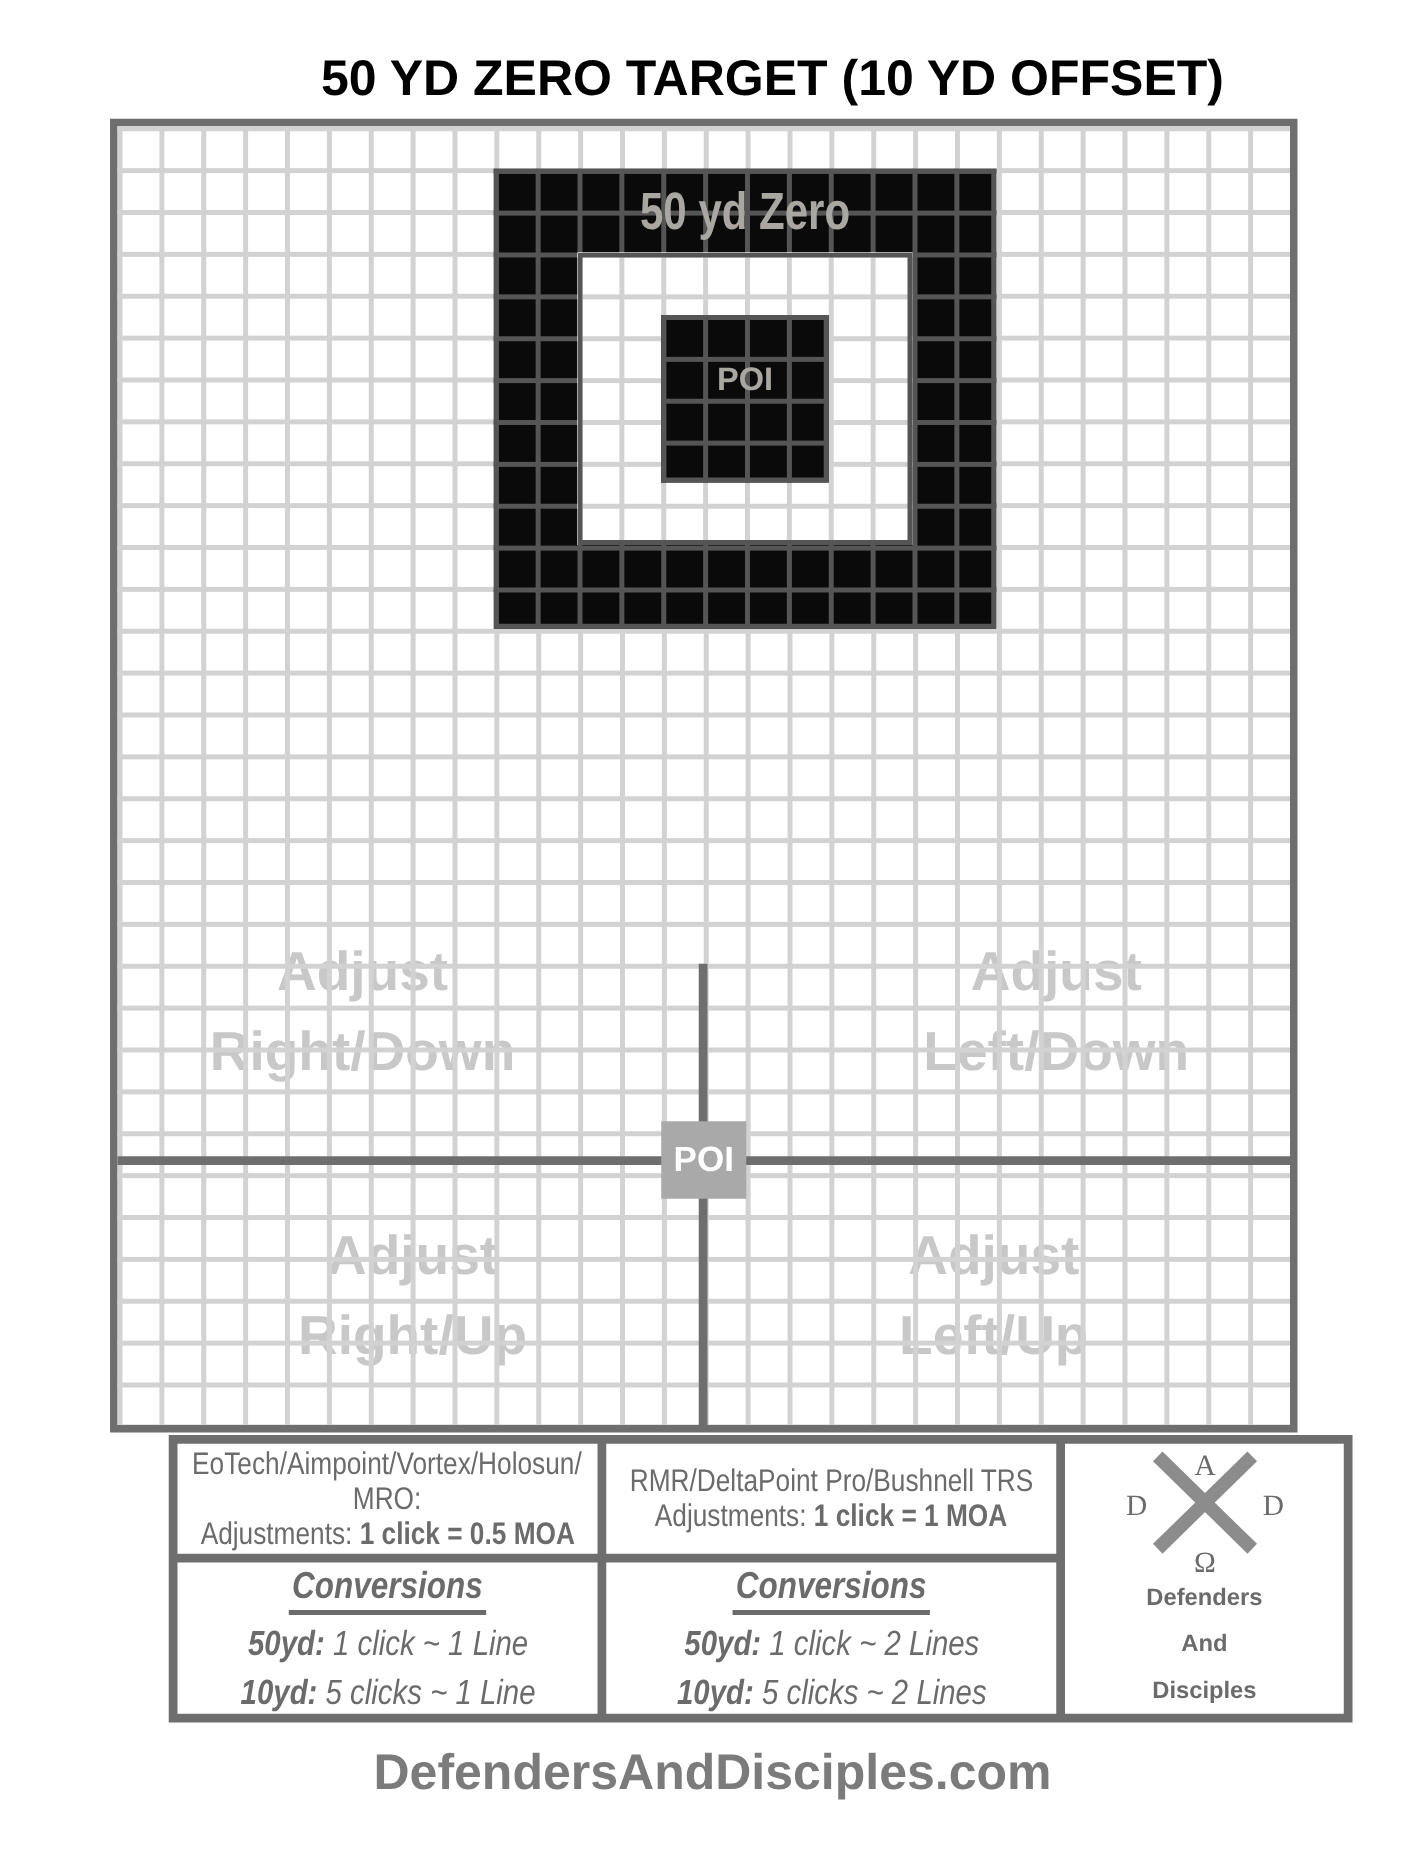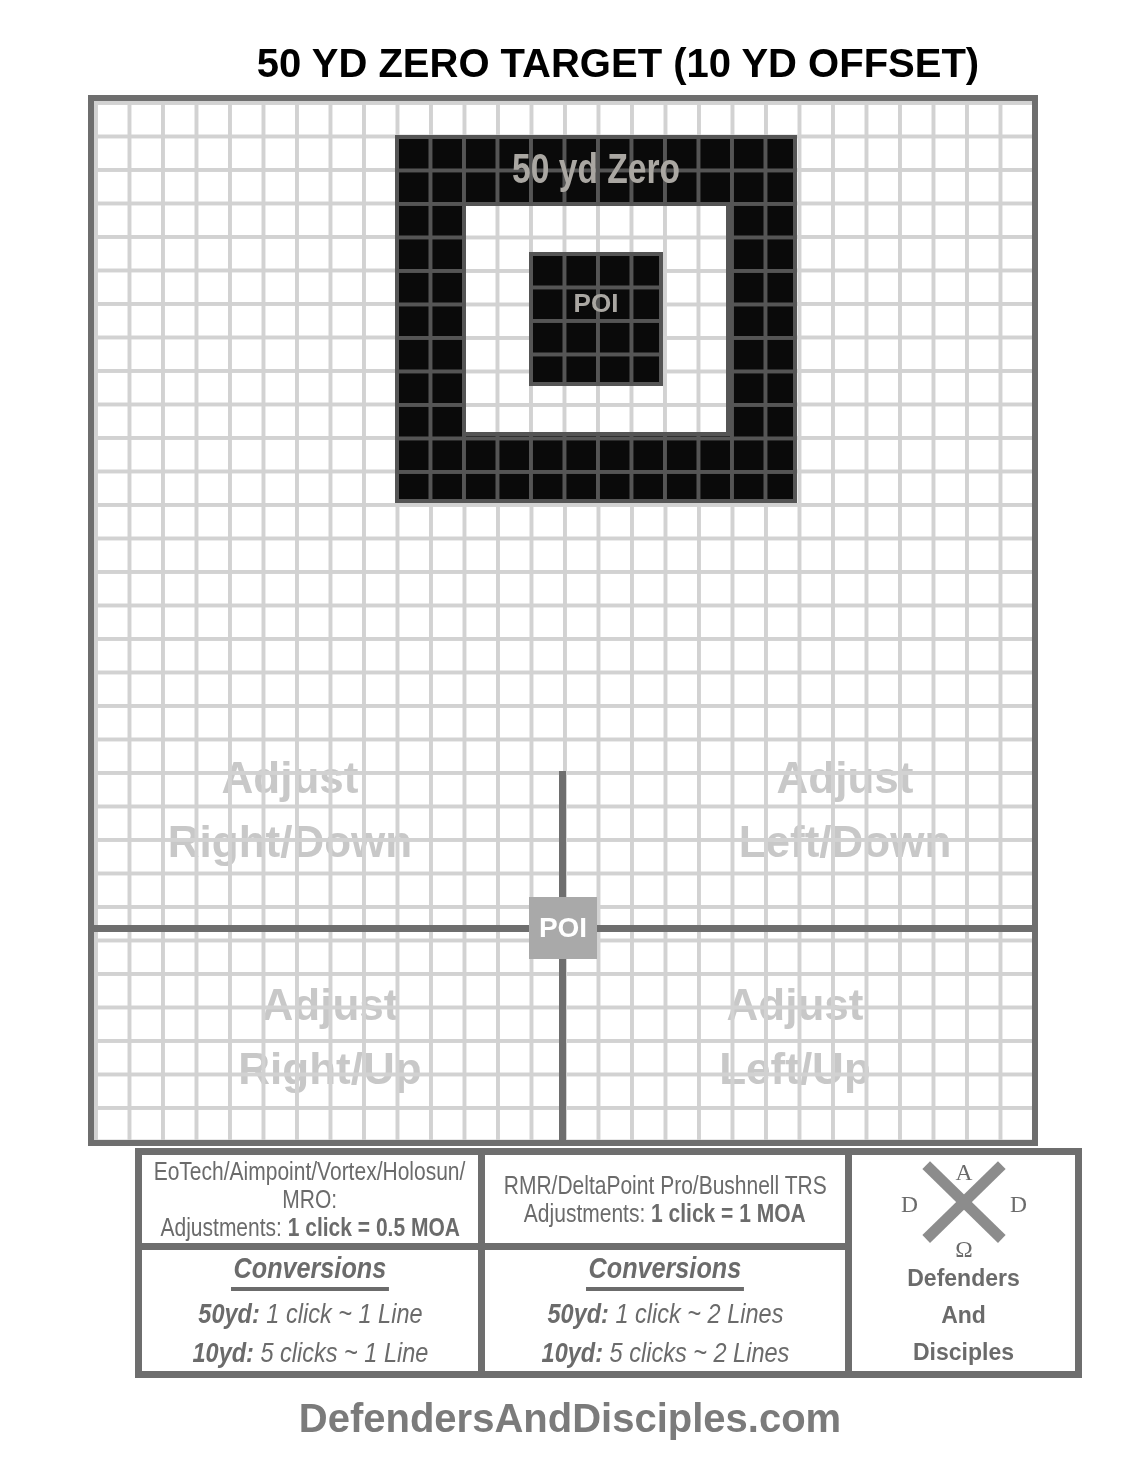--- a/index.html
+++ b/index.html
@@ -66,21 +66,21 @@
   .conv-title{font-weight:bold;font-size:30px;line-height:36px;
               border-bottom:4px solid var(--paneltext);padding:0 3px 1px 3px;margin-bottom:3px;}
   .narrow{display:inline-block;transform:scaleX(0.84);transform-origin:center;white-space:nowrap;}
   .narrow-label{display:inline-block;transform:scaleX(0.8);transform-origin:center;white-space:nowrap;}
   b{font-weight:bold;}
   #cell-oa{grid-column:1;grid-row:1;}
   #cell-ob{grid-column:2;grid-row:1;}
   #cell-logo{grid-column:3;grid-row:1 / span 2;}
   #cell-ca{grid-column:1;grid-row:2;}
   #cell-cb{grid-column:2;grid-row:2;}
-  .logo-name{font-size:23px;font-weight:bold;line-height:37px;text-align:center;color:var(--paneltext);}
+  .logo-name{font-size:19px;font-weight:bold;line-height:37px;text-align:center;color:var(--paneltext);}
 
   
   #footer{position:absolute;left:0;top:1390px;width:1140px;text-align:center;
           font-size:40px;line-height:56px;font-weight:bold;color:var(--footer);}
 </style>
 </head>
 <body>
 
 <div id="page">
 

